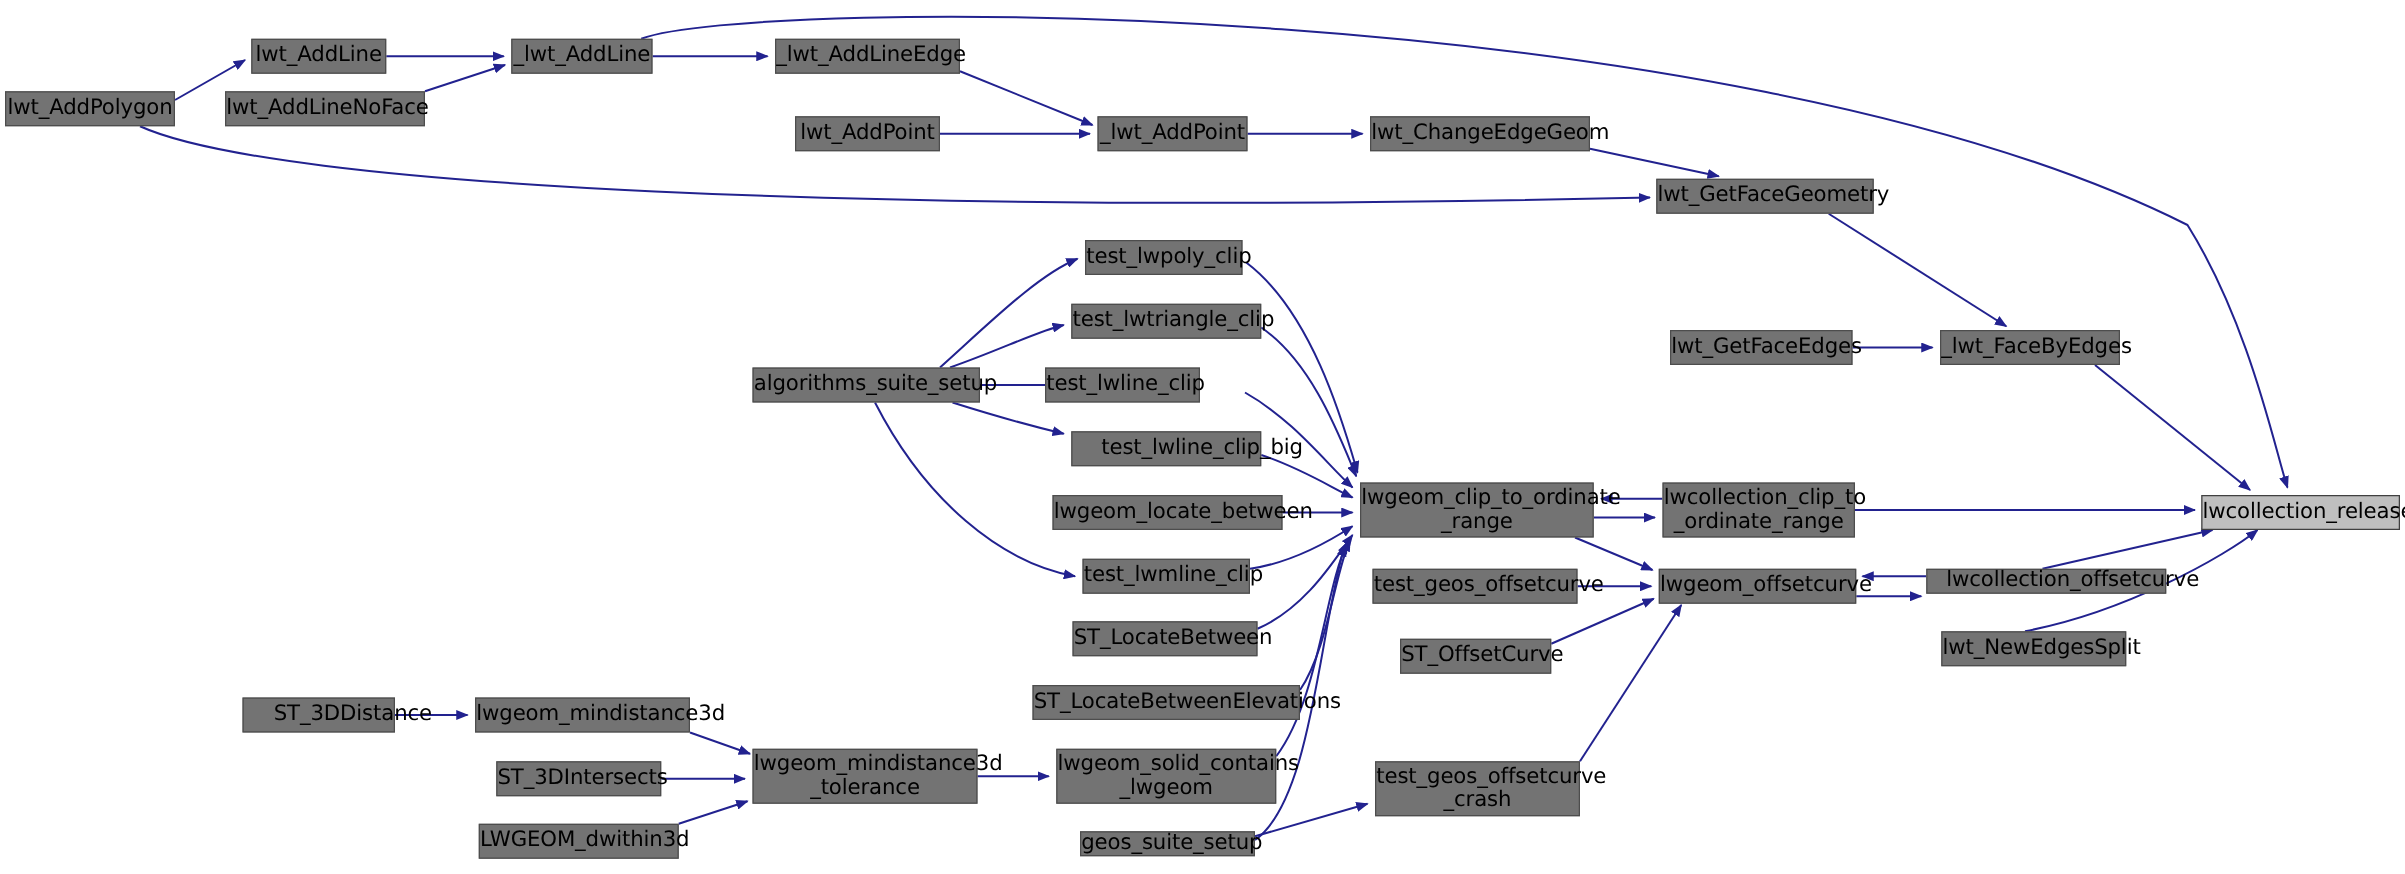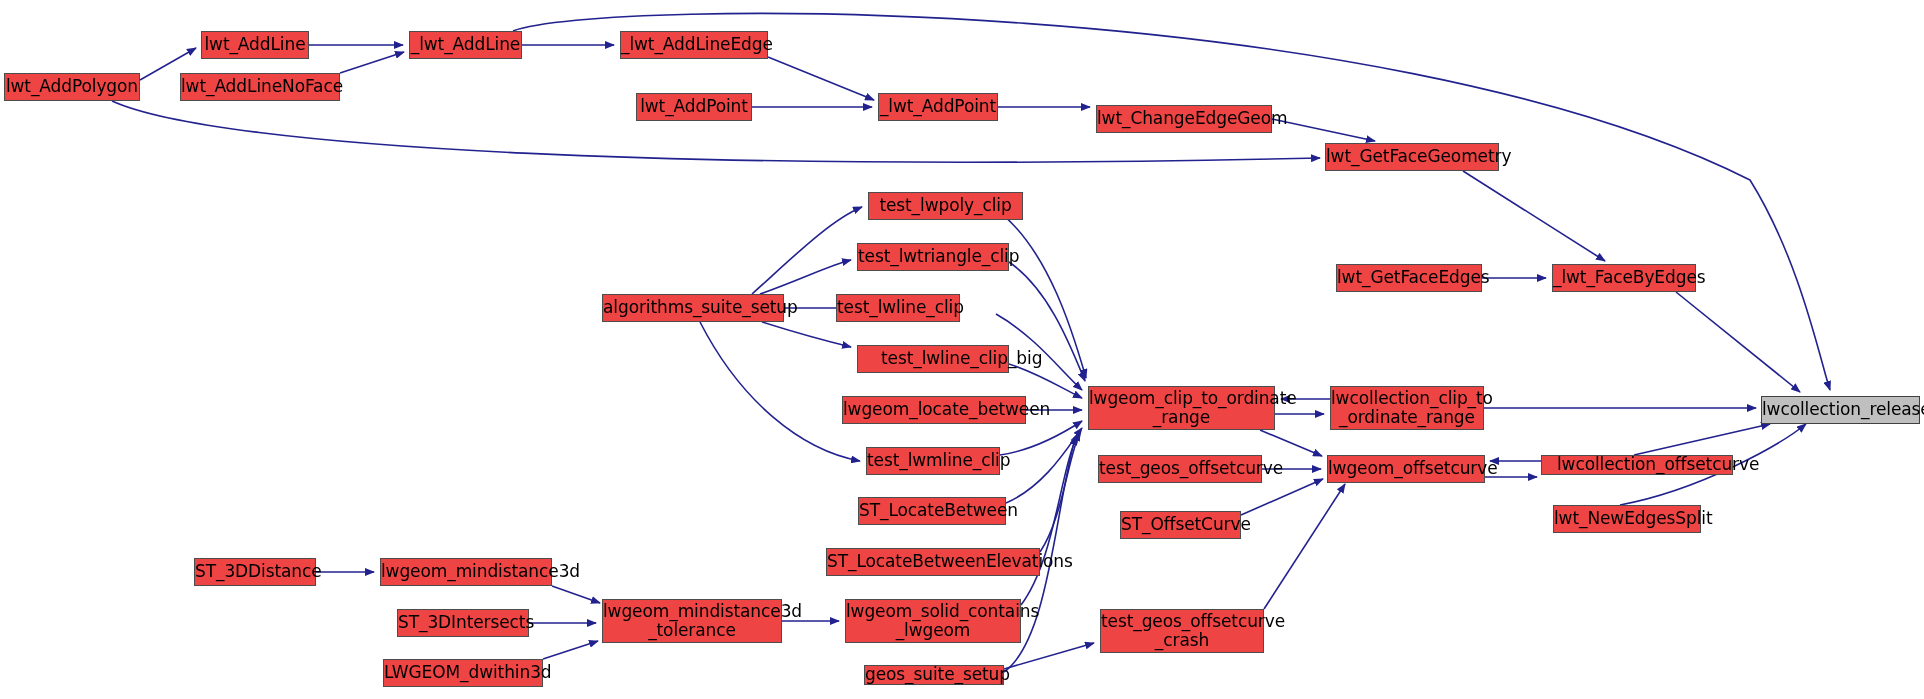--- a/index.html
+++ b/index.html
@@ -1,20 +1,20 @@
 <!DOCTYPE html>
 <html><head>
 <meta charset="utf-8">
 <style>
   html,body{margin:0;padding:0;background:#ffffff;}
   #stage{position:relative;width:1924px;height:699px;background:#ffffff;
          font-family:"DejaVu Sans","Liberation Sans",sans-serif;overflow:hidden;}
   svg#edges{position:absolute;left:0;top:0;width:1924px;height:699px;}
   .node{position:absolute;box-sizing:border-box;border:1px solid #4d4d4d;
-        background:#ef4444;display:flex;align-items:center;justify-content:center;
+        background:#737373;display:flex;align-items:center;justify-content:center;
         text-align:center;color:#000000;font-size:17px;line-height:1.12;
         white-space:pre-line;letter-spacing:-0.1px;}
   .node.hl{background:#bfbfbf;border-color:#404040;}
   .node span{display:block;width:100%;}
 </style>
 </head>
 <body>
 
 <div id="stage">
   <svg id="edges" viewBox="0 0 1924 699" xmlns="http://www.w3.org/2000/svg">
@@ -72,25 +72,25 @@
       </g>
   </svg>
   <div id="nodes">
       <div class="node" style="left: 4px; top: 73px; width: 136px; height: 28px;"><span>lwt_AddPolygon</span></div>
       <div class="node" style="left: 201px; top: 31px; width: 108px; height: 28px;"><span>lwt_AddLine</span></div>
       <div class="node" style="left: 180px; top: 73px; width: 160px; height: 28px;"><span>lwt_AddLineNoFace</span></div>
       <div class="node" style="left: 409px; top: 31px; width: 113px; height: 28px;"><span>_lwt_AddLine</span></div>
       <div class="node" style="left: 620px; top: 31px; width: 148px; height: 28px;"><span>_lwt_AddLineEdge</span></div>
       <div class="node" style="left: 636px; top: 93px; width: 116px; height: 28px;"><span>lwt_AddPoint</span></div>
       <div class="node" style="left: 878px; top: 93px; width: 120px; height: 28px;"><span>_lwt_AddPoint</span></div>
-      <div class="node" style="left: 1096px; top: 93px; width: 176px; height: 28px; margin-top: 12px;"><span>lwt_ChangeEdgeGeom</span></div>
+      <div class="node" style="left: 1096px; top: 93px; width: 176px; height: 28px;"><span>lwt_ChangeEdgeGeom</span></div>
       <div class="node" style="left: 1325px; top: 143px; width: 174px; height: 28px;"><span>lwt_GetFaceGeometry</span></div>
       <div class="node" style="left: 1336px; top: 264px; width: 146px; height: 28px;"><span>lwt_GetFaceEdges</span></div>
       <div class="node" style="left: 1552px; top: 264px; width: 144px; height: 28px;"><span>_lwt_FaceByEdges</span></div>
-      <div class="node" style="left: 868px; top: 192px; width: 155px; height: 28px;"><span>test_lwpoly_clip</span></div>
+      <div class="node" style="left: 868px; top: 192px; width: 126px; height: 28px;"><span>test_lwpoly_clip</span></div>
       <div class="node" style="left: 857px; top: 243px; width: 152px; height: 28px;"><span>test_lwtriangle_clip</span></div>
       <div class="node" style="left: 836px; top: 294px; width: 124px; height: 28px;"><span>test_lwline_clip</span></div>
       <div class="node" style="left: 857px; top: 345px; width: 152px; height: 28px; padding-left: 23px;"><span>test_lwline_clip_big</span></div>
       <div class="node" style="left: 842px; top: 396px; width: 184px; height: 28px;"><span>lwgeom_locate_between</span></div>
       <div class="node" style="left: 866px; top: 447px; width: 134px; height: 28px;"><span>test_lwmline_clip</span></div>
       <div class="node" style="left: 602px; top: 294px; width: 182px; height: 28px;"><span>algorithms_suite_setup</span></div>
       <div class="node" style="left: 858px; top: 497px; width: 148px; height: 28px;"><span>ST_LocateBetween</span></div>
       <div class="node" style="left: 826px; top: 548px; width: 214px; height: 28px;"><span>ST_LocateBetweenElevations</span></div>
       <div class="node" style="left: 845px; top: 599px; width: 176px; height: 44px;"><span>lwgeom_solid_contains
 _lwgeom</span></div>
@@ -100,20 +100,20 @@
       <div class="node" style="left: 1330px; top: 386px; width: 154px; height: 44px;"><span>lwcollection_clip_to
 _ordinate_range</span></div>
       <div class="node" style="left: 1098px; top: 455px; width: 164px; height: 28px;"><span>test_geos_offsetcurve</span></div>
       <div class="node" style="left: 1327px; top: 455px; width: 158px; height: 28px;"><span>lwgeom_offsetcurve</span></div>
       <div class="node" style="left: 1120px; top: 511px; width: 121px; height: 28px;"><span>ST_OffsetCurve</span></div>
       <div class="node" style="left: 1100px; top: 609px; width: 164px; height: 44px;"><span>test_geos_offsetcurve
 _crash</span></div>
       <div class="node" style="left: 1541px; top: 455px; width: 192px; height: 20px; padding-left: 15px;"><span>lwcollection_offsetcurve</span></div>
       <div class="node" style="left: 1553px; top: 505px; width: 148px; height: 28px;"><span>lwt_NewEdgesSplit</span></div>
       <div class="node hl" style="left: 1761px; top: 396px; width: 159px; height: 28px;"><span>lwcollection_release</span></div>
-      <div class="node" style="left: 194px; top: 558px; width: 122px; height: 28px;"><span>ST_3DDistance</span></div>
+      <div class="node" style="left: 194px; top: 558px; width: 122px; height: 28px; padding-left: 24px;"><span>ST_3DDistance</span></div>
       <div class="node" style="left: 380px; top: 558px; width: 172px; height: 28px;"><span>lwgeom_mindistance3d</span></div>
       <div class="node" style="left: 397px; top: 609px; width: 132px; height: 28px;"><span>ST_3DIntersects</span></div>
       <div class="node" style="left: 383px; top: 659px; width: 160px; height: 28px;"><span>LWGEOM_dwithin3d</span></div>
       <div class="node" style="left: 602px; top: 599px; width: 180px; height: 44px;"><span>lwgeom_mindistance3d
 _tolerance</span></div>
     </div>
 </div>
 
 </body></html>

